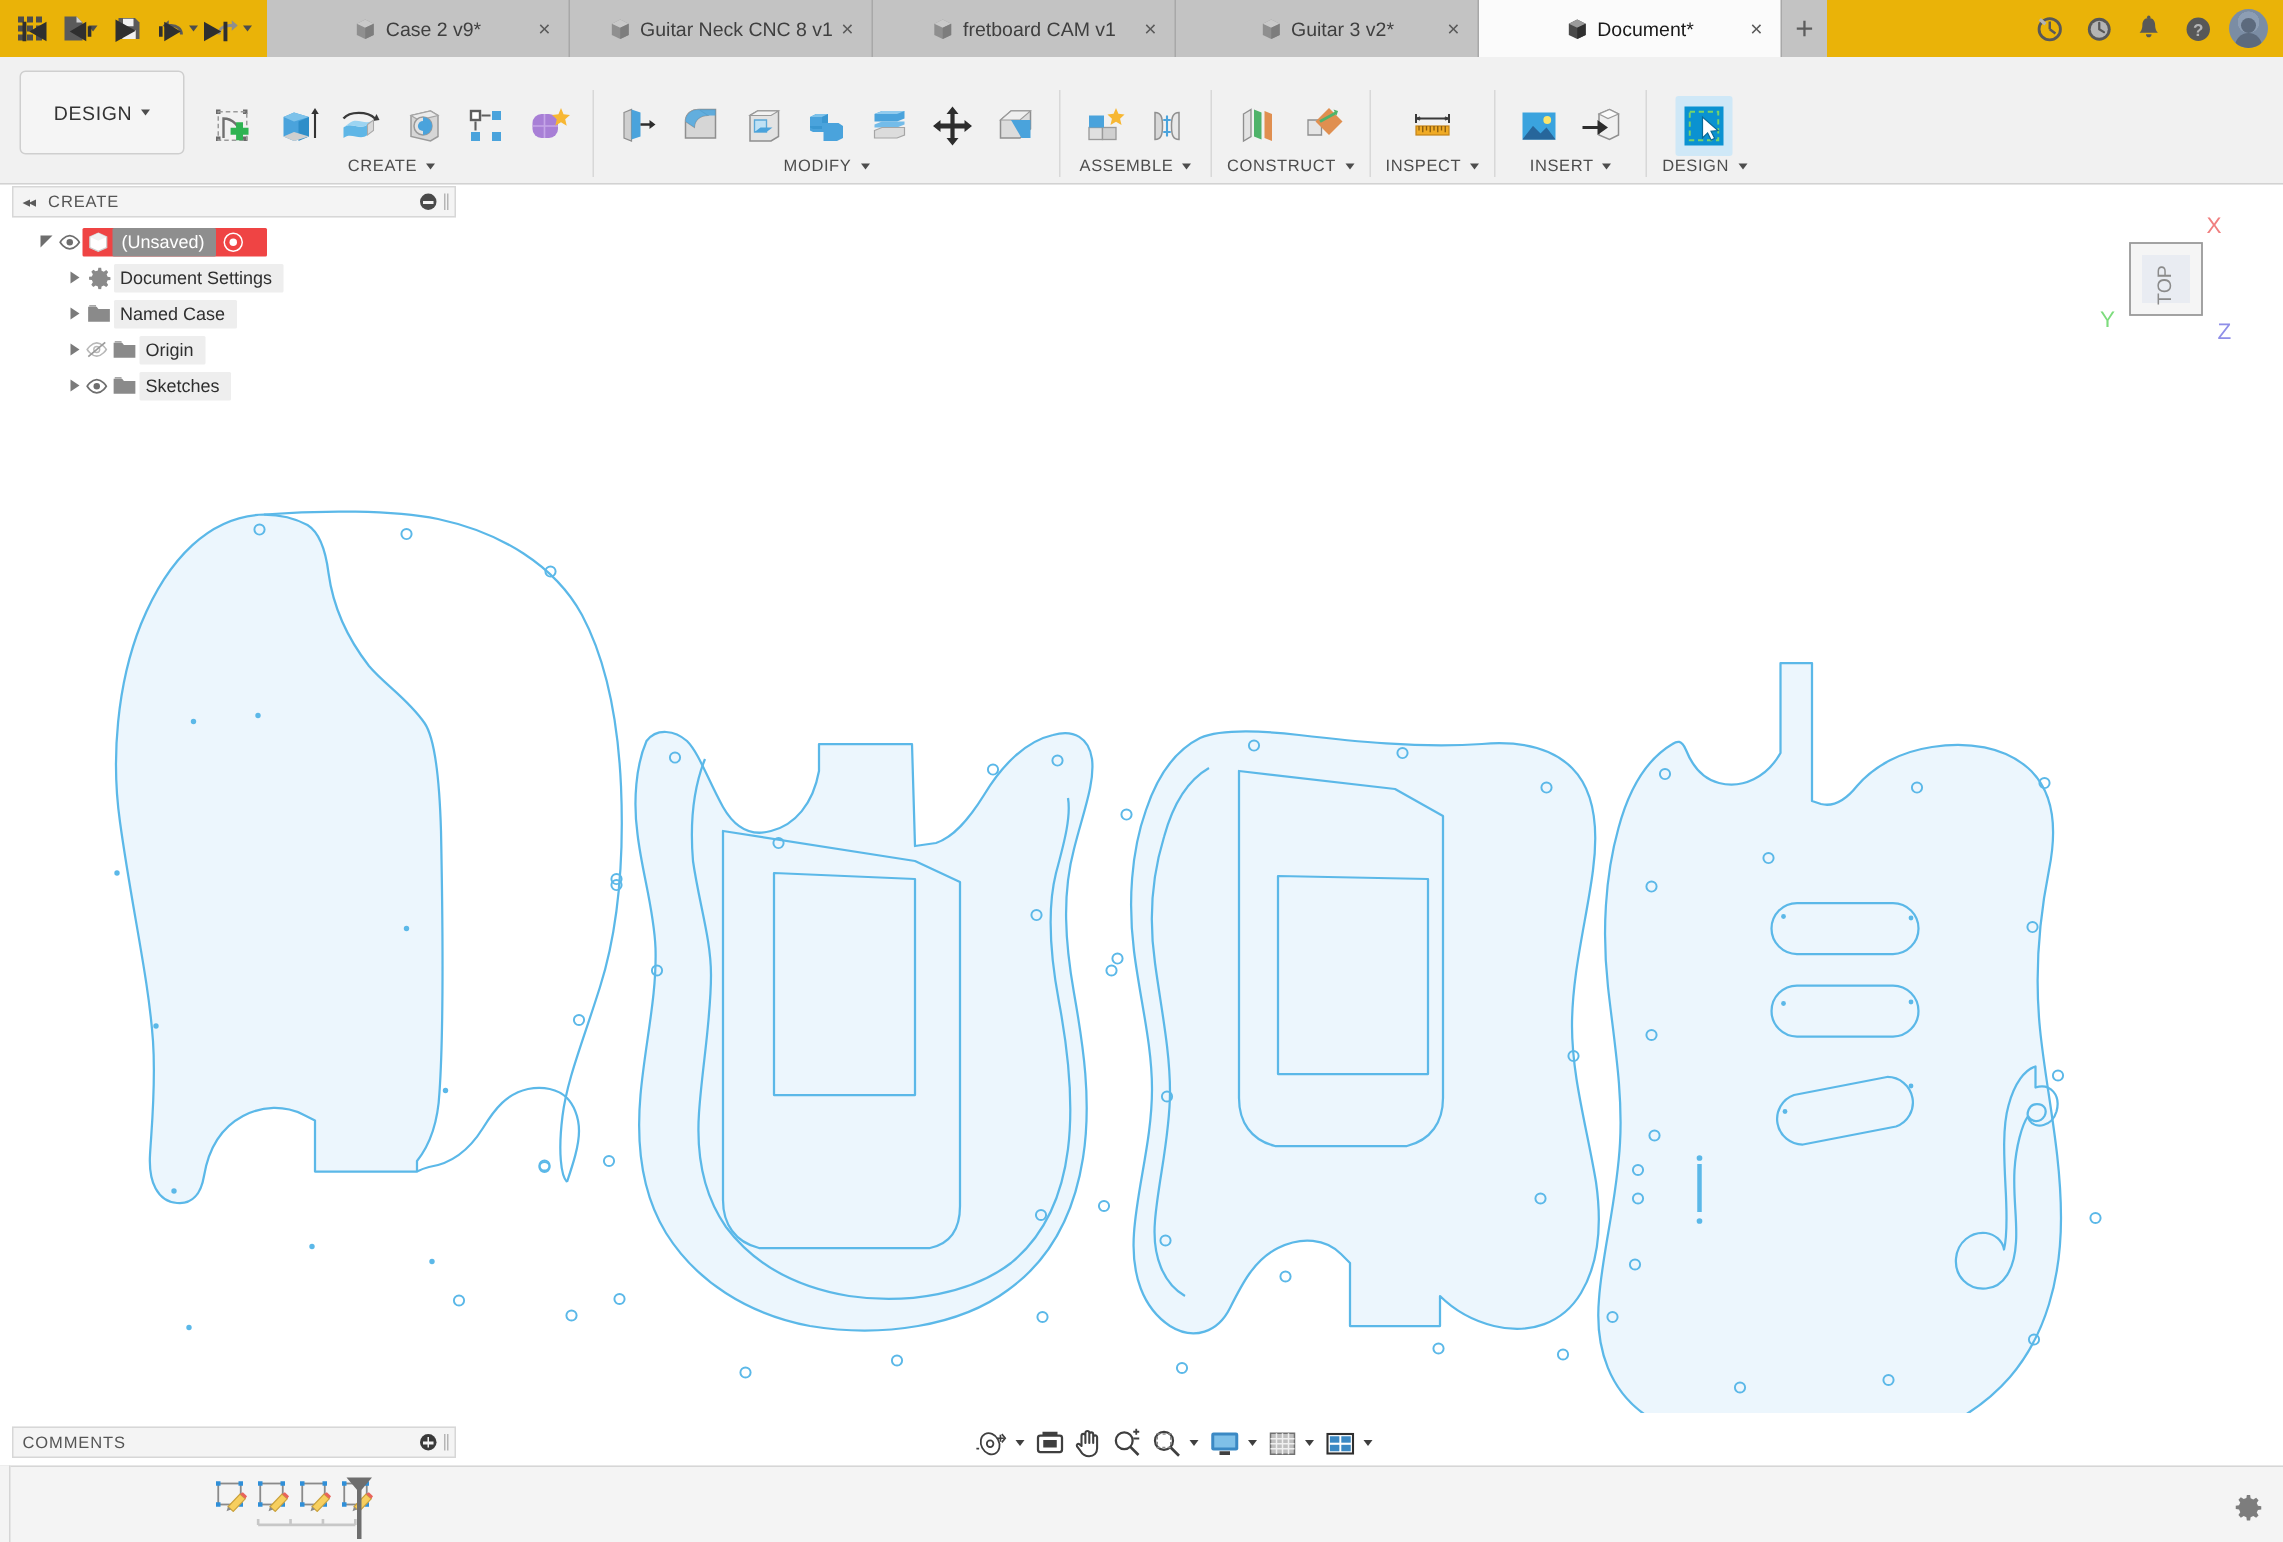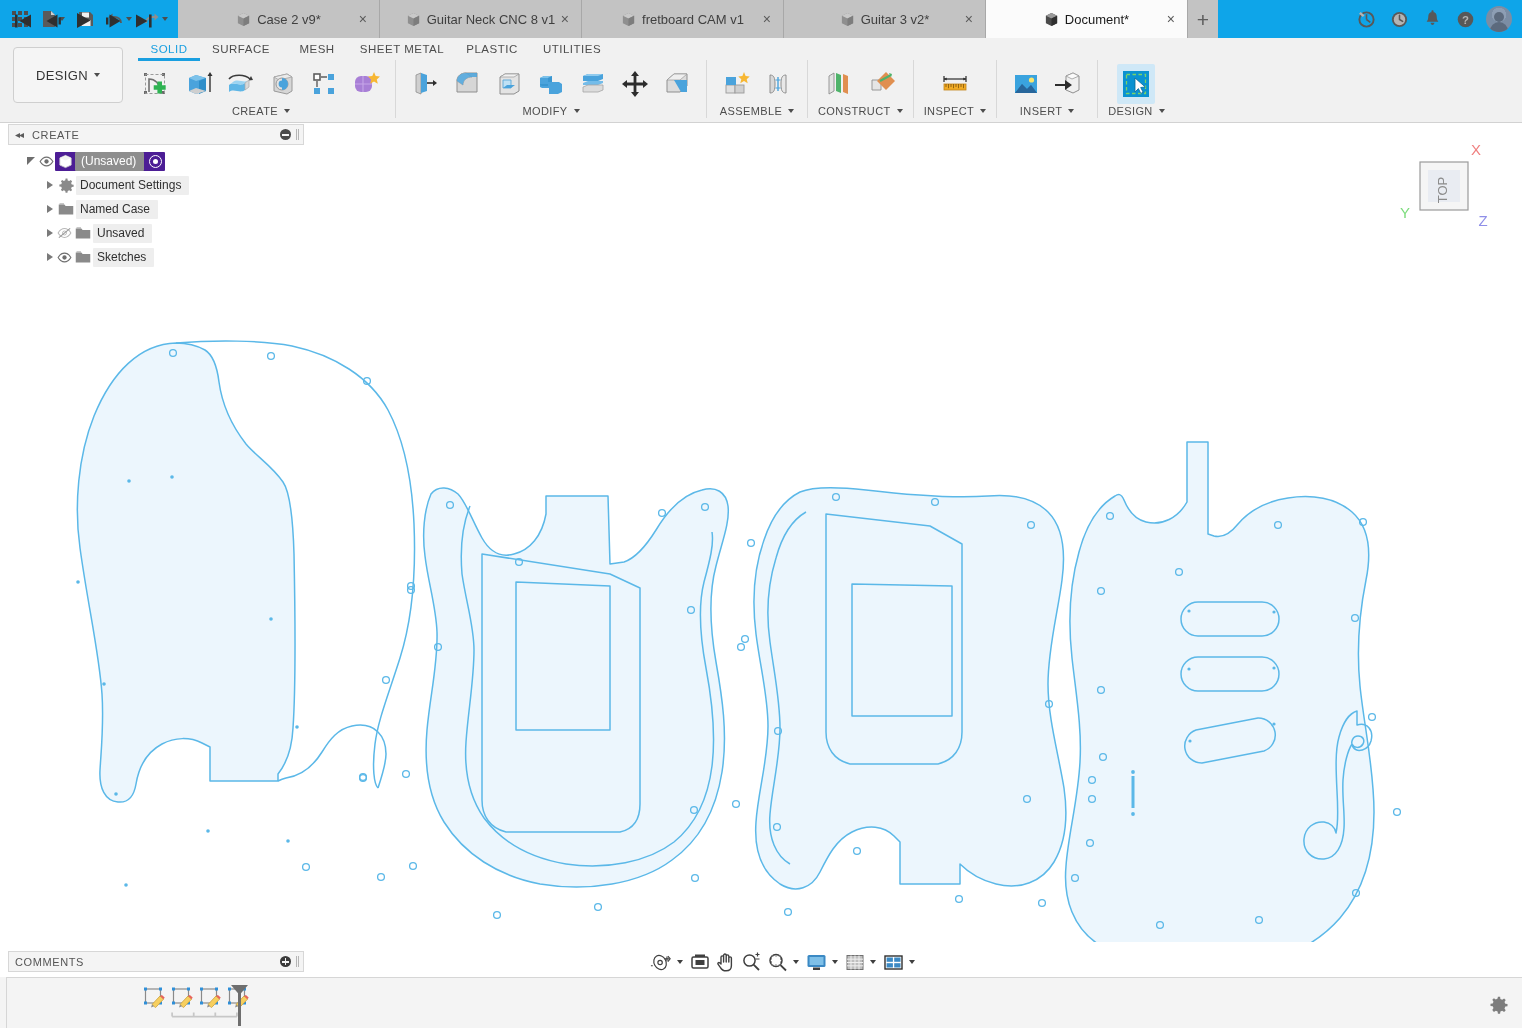--- a/index.html
+++ b/index.html
@@ -8,21 +8,21 @@
     overflow: hidden;
     font-family: "Liberation Sans", sans-serif;
     background: #ffffff;
     -webkit-font-smoothing: antialiased;
   }
   #app { position: relative; width: 1522px; height: 1028px; }
 
   
   .topbar {
     position: absolute; top: 0; left: 0; width: 1522px; height: 38px;
-    background: #0ea5e9;
+    background: #eab308;
     display: flex; align-items: stretch;
   }
   .qat { display: flex; align-items: center; padding: 0 6px; gap: 2px; }
   .qat-btn {
     width: 28px; height: 30px; display: flex; align-items: center; justify-content: center;
     cursor: pointer;
   }
   .qat-btn.wide { width: 34px; }
   .grid-icon { display: grid; grid-template-columns: repeat(3,4px); grid-template-rows: repeat(3,4px); gap: 2px; }
   .grid-icon i { background: #4d4d4d; display: block; width: 4px; height: 4px; }
@@ -133,21 +133,21 @@
     border-left-color: #7a7a7a;
     width:0;height:0;
   }
   .arrow-d {
     width: 14px; height: 14px; flex: 0 0 14px; position: relative;
   }
   .eye { width: 17px; flex: 0 0 17px; display:flex; align-items:center; justify-content:center; cursor:pointer; }
   .nodeico { width: 20px; flex: 0 0 20px; display:flex; align-items:center; justify-content:center; }
   .nodelabel { padding: 2px 8px 3px 4px; background: #eeeeee; border-radius: 1px; white-space: nowrap; }
   .tnode.root .nodelabel { background: #8e8e8e; color: #ffffff; padding-left: 6px; }
-  .rootwrap { display:flex; align-items:center; background:#4c1d95; border-radius:1px; padding-right:3px; }
+  .rootwrap { display:flex; align-items:center; background:#ef4444; border-radius:1px; padding-right:16px; }
   .radio-dot {
     width: 13px; height: 13px; border-radius: 50%; border: 1.6px solid #ffffff;
     display:flex; align-items:center; justify-content:center; margin-left: 5px; cursor:pointer;
   }
   .radio-dot i { width: 5px; height: 5px; border-radius:50%; background:#ffffff; display:block; }
 
   
   .canvas {
     position: absolute; left: 0; top: 124px; width: 1522px; height: 818px;
     background: #ffffff;
@@ -334,46 +334,20 @@
     </div>
   </div>
 
   <div class="ribbon">
 
     <div class="design-btn">
       <span>DESIGN</span>
       <span class="caret"></span>
     </div>
 
-    <div class="ws-tabs">
-      <div class="ws-tab active" style="width:62px">
-        <div>SOLID</div>
-        <div class="ul"></div>
-      </div>
-      <div class="ws-tab" style="width:82px">
-        <div>SURFACE</div>
-
-      </div>
-      <div class="ws-tab" style="width:70px">
-        <div>MESH</div>
-
-      </div>
-      <div class="ws-tab" style="width:100px">
-        <div>SHEET METAL</div>
-
-      </div>
-      <div class="ws-tab" style="width:80px">
-        <div>PLASTIC</div>
-
-      </div>
-      <div class="ws-tab" style="width:80px">
-        <div>UTILITIES</div>
-
-      </div>
-    </div>
 
     <div class="panels">
 
       <div class="panel">
         <div class="row">
           <div class="tbtn">
             <svg width="32" height="32" viewBox="0 0 32 32">
               <rect x="4" y="5" width="3" height="3" fill="#6a6a6a"></rect>
                 <rect x="22" y="5" width="3" height="3" fill="#6a6a6a"></rect>
               <rect x="4" y="23" width="3" height="3" fill="#6a6a6a"></rect>
@@ -935,21 +909,21 @@
               <circle cx="8" cy="6" r="2.1" fill="none" stroke="#b8b8b8" stroke-width="1"></circle>
               <path d="M2 11 14 1" stroke="#9a9a9a" stroke-width="1.2"></path>
             </svg>
         </span>
         <span class="nodeico">
           <svg width="16" height="13" viewBox="0 0 17 13">
               <path d="M.8 1.2h6l1.3 1.6h8.1v9H.8z" fill="#8a8a8a"></path>
               <path d="M1.6 0h4.8v1.2H1.6z" fill="#a8a8a8"></path>
             </svg>
         </span>
-        <span class="nodelabel">Unsaved</span>
+        <span class="nodelabel">Origin</span>
       </div>
 
       <div class="tnode">
         <span style="width:36px;flex:0 0 36px"></span>
         <span class="arrow-r"></span>
         <span class="eye">
           <svg width="15" height="11" viewBox="0 0 16 11">
               <path d="M8 .8C4 .8 1.2 5.5 1.2 5.5S4 10.2 8 10.2s6.8-4.7 6.8-4.7S12 .8 8 .8z" fill="none" stroke="#6e6e6e" stroke-width="1.2"></path>
               <circle cx="8" cy="5.5" r="2.3" fill="#6e6e6e"></circle>
             </svg>

